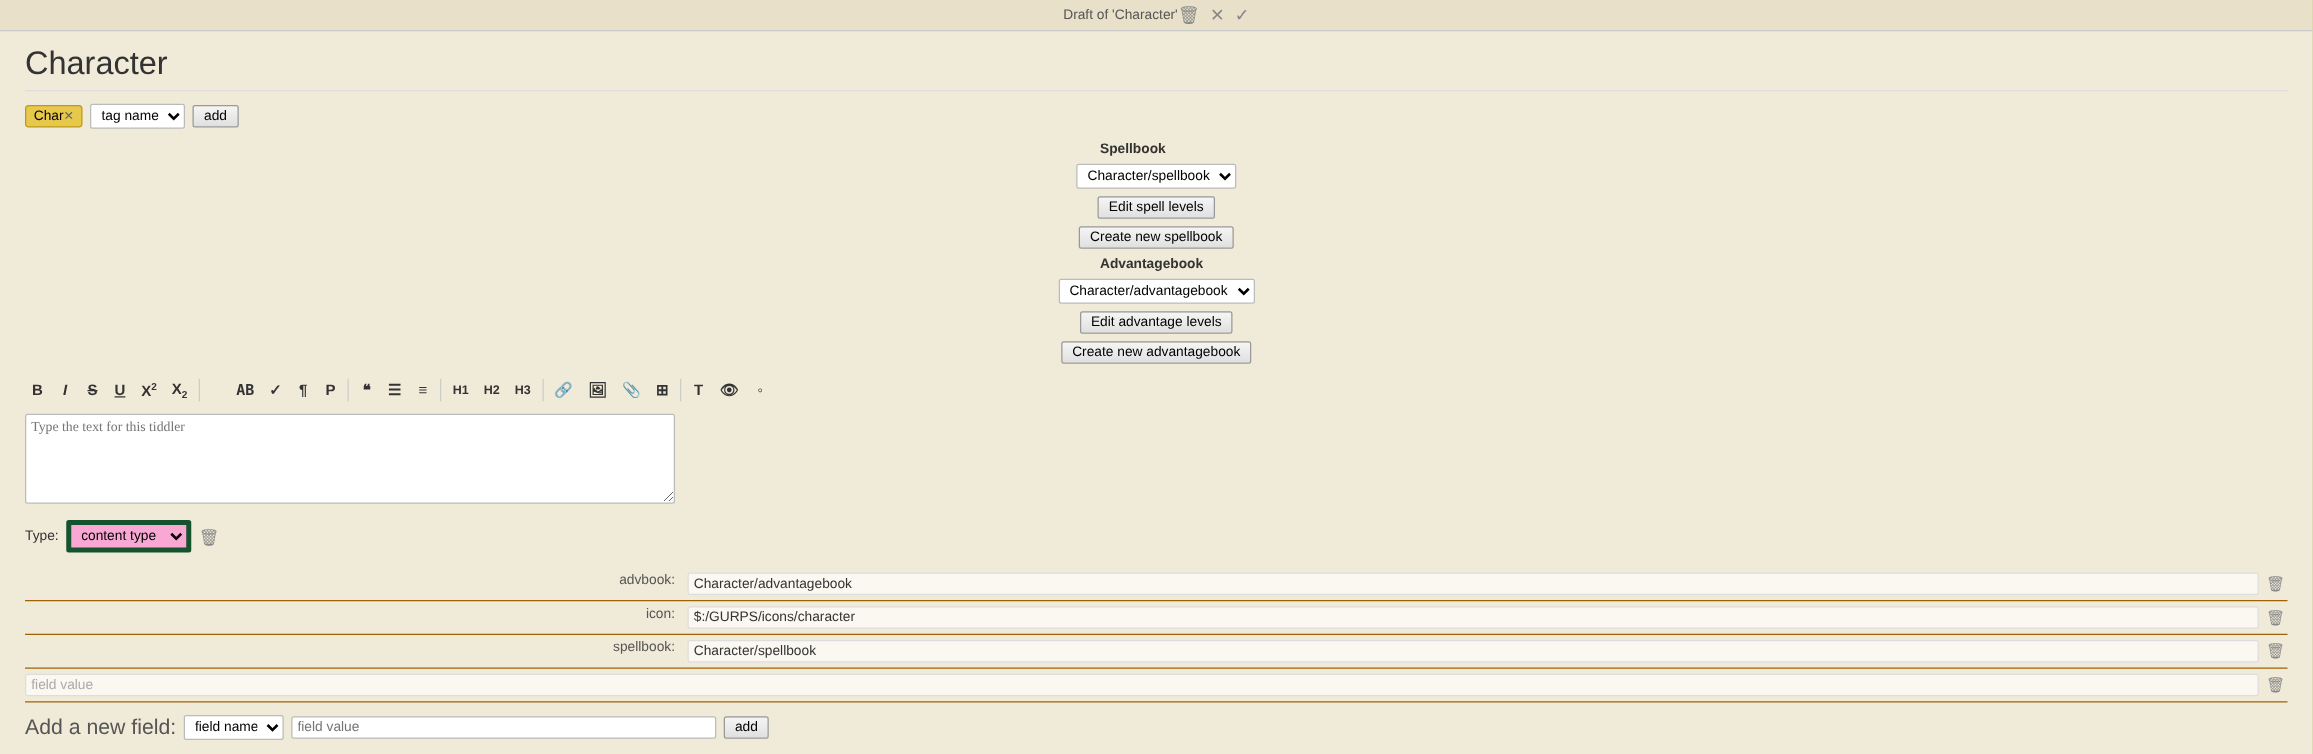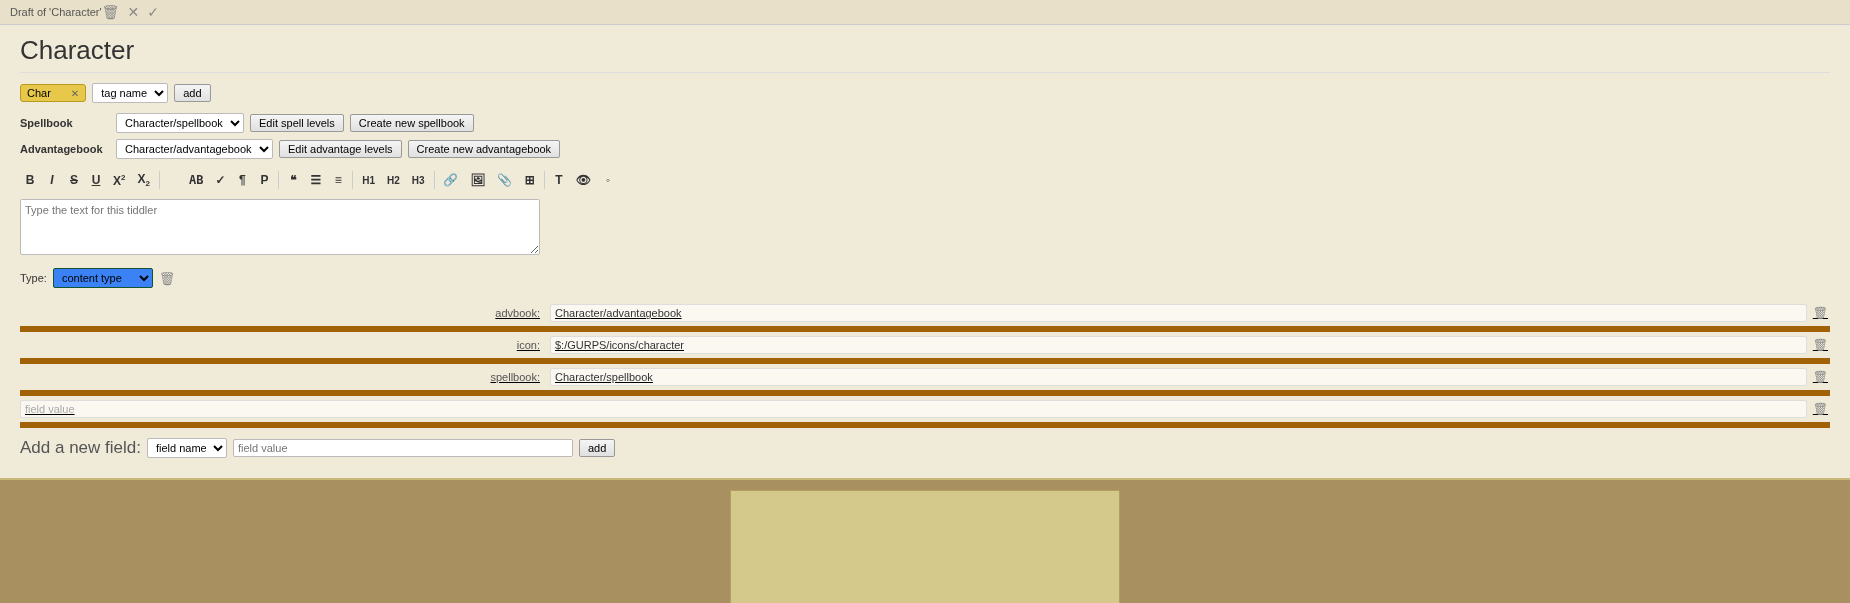--- a/index.html
+++ b/index.html
@@ -11,21 +11,21 @@
       min-height: 603px;
     }
 
     .top-bar {
       background: #e8e0c8;
       border-bottom: 1px solid #ccc;
       padding: 4px 10px;
       font-size: 11px;
       color: #555;
       display: flex;
-      justify-content: flex-start;
+      justify-content: center;
       align-items: center;
     }
 
     .top-bar-actions {
       display: flex;
       gap: 8px;
     }
 
     .top-bar-actions span {
       cursor: pointer;
@@ -59,21 +59,21 @@
     }
 
     .tag-chip {
       background: #e8c84a;
       border: 1px solid #b89a20;
       border-radius: 3px;
       padding: 2px 6px;
       font-size: 11px;
       display: flex;
       align-items: center;
-      gap: 20px;
+      gap: 0;
       cursor: pointer;
     }
 
     .tag-chip .x {
       color: #666;
       font-size: 10px;
     }
 
     .tag-name-select {
       border: 1px solid #bbb;
@@ -90,20 +90,21 @@
       font-size: 11px;
       cursor: pointer;
       border-radius: 2px;
     }
 
     .spellbook-row, .advantagebook-row {
       display: flex;
       align-items: center;
       gap: 6px;
       margin-bottom: 6px;
+      flex-direction: column;
     }
 
     .label-text {
       font-size: 11px;
       font-weight: bold;
       color: #333;
       min-width: 90px;
     }
 
     .select-field {
@@ -142,71 +143,69 @@
       background: #ccc;
       margin: 0 2px;
     }
 
     .text-area-wrapper {
       margin-bottom: 10px;
     }
 
     .tiddler-textarea {
       width: 520px;
-      height: 56px;
+      height: 72px;
       border: 1px solid #bbb;
       background: #fff;
       padding: 4px;
       font-size: 11px;
       color: #aaa;
       resize: vertical;
-      font-family: Liberation Sans, sans-serif;
+      font-family: Liberation Serif, serif;
       border-radius: 2px;
     }
 
     .type-row {
       display: flex;
       align-items: center;
       gap: 6px;
       margin-bottom: 16px;
     }
 
     .type-label {
       font-size: 11px;
       color: #333;
     }
 
     .type-select {
-      border: 1px solid #14532d;
-      background: #3b82f6;
+      border: 4px solid #14532d;
+      background: #f9a8d4;
       padding: 2px 4px;
       font-size: 11px;
       border-radius: 2px;
       width: 100px;
     }
 
     .delete-icon-btn {
       background: none;
       border: none;
       cursor: pointer;
       color: #888;
       font-size: 13px;
     }
 
     .fields-section {
       margin-top: 4px;
     }
 
     .field-row {
       display: flex;
-      align-items: center;
       margin-bottom: 4px;
-      border-bottom: 6px solid #a16207;
+      border-bottom: 1px solid #a16207;
       padding-bottom: 4px;
-      text-decoration: underline;
     }
 
     .field-label {
       text-align: right;
       min-width: 530px;
       padding-right: 10px;
       font-size: 11px;
       color: #555;
     }
 

